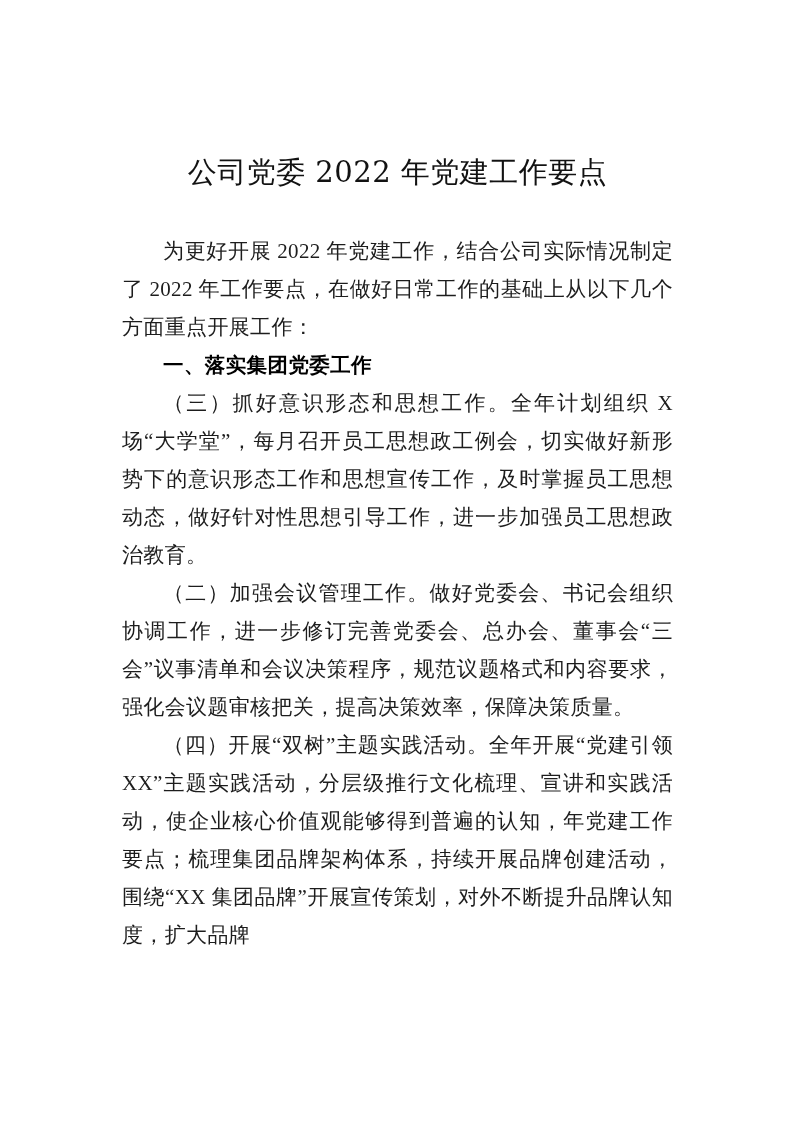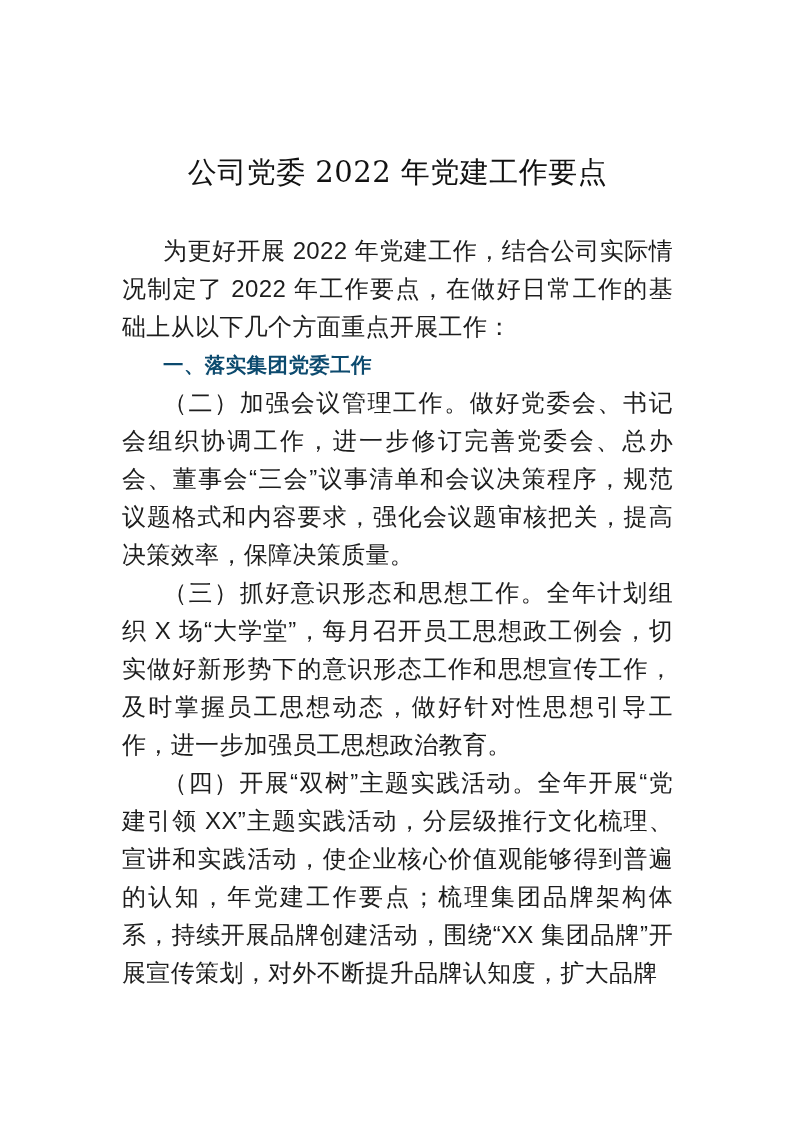--- a/index.html
+++ b/index.html
@@ -30,37 +30,37 @@
     text-align: center;
     font-weight: 400;
     letter-spacing: 0.5px;
     margin: 0;
     padding-top: 136px;
   }
   .body-block {
     padding-top: 40px;
   }
   p.para {
-    font-family: Liberation Sans, sans-serif;
-    font-size: 24px;
+    font-family: Liberation Serif, serif;
+    font-size: 21px;
     line-height: 38px;
     color: #1d1d1d;
     text-align: justify;
     text-justify: inter-ideograph;
     text-indent: 41px;
     margin: 0;
     letter-spacing: 0.35px;
     font-weight: 400;
     -webkit-font-smoothing: antialiased;
   }
   h2.section-heading {
     font-family: "DejaVu Sans", "Liberation Sans", sans-serif;
     font-size: 20.5px;
     line-height: 38px;
-    color: #0c4a6e;
+    color: #000000;
     font-weight: 700;
     text-indent: 41px;
     margin: 0;
     letter-spacing: 0.4px;
     text-align: left;
   }
 </style>
 </head>
 <body>
 
@@ -69,21 +69,21 @@
 
     <h1 class="doc-title">公司党委 2022 年党建工作要点</h1>
 
     <div class="body-block">
 
       <p class="para">为更好开展 2022 年党建工作，结合公司实际情况制定了 2022 年工作要点，在做好日常工作的基础上从以下几个方面重点开展工作：</p>
 
       <h2 class="section-heading">一、落实集团党委工作</h2>
 
 
+      <p class="para">（三）抓好意识形态和思想工作。全年计划组织 X 场“大学堂”，每月召开员工思想政工例会，切实做好新形势下的意识形态工作和思想宣传工作，及时掌握员工思想动态，做好针对性思想引导工作，进一步加强员工思想政治教育。</p>
+
       <p class="para">（二）加强会议管理工作。做好党委会、书记会组织协调工作，进一步修订完善党委会、总办会、董事会“三会”议事清单和会议决策程序，规范议题格式和内容要求，强化会议题审核把关，提高决策效率，保障决策质量。</p>
-
-      <p class="para">（三）抓好意识形态和思想工作。全年计划组织 X 场“大学堂”，每月召开员工思想政工例会，切实做好新形势下的意识形态工作和思想宣传工作，及时掌握员工思想动态，做好针对性思想引导工作，进一步加强员工思想政治教育。</p>
 
       <p class="para">（四）开展“双树”主题实践活动。全年开展“党建引领 XX”主题实践活动，分层级推行文化梳理、宣讲和实践活动，使企业核心价值观能够得到普遍的认知，年党建工作要点；梳理集团品牌架构体系，持续开展品牌创建活动，围绕“XX 集团品牌”开展宣传策划，对外不断提升品牌认知度，扩大品牌</p>
 
     </div>
   </div>
 </div>
 
 </body></html>

